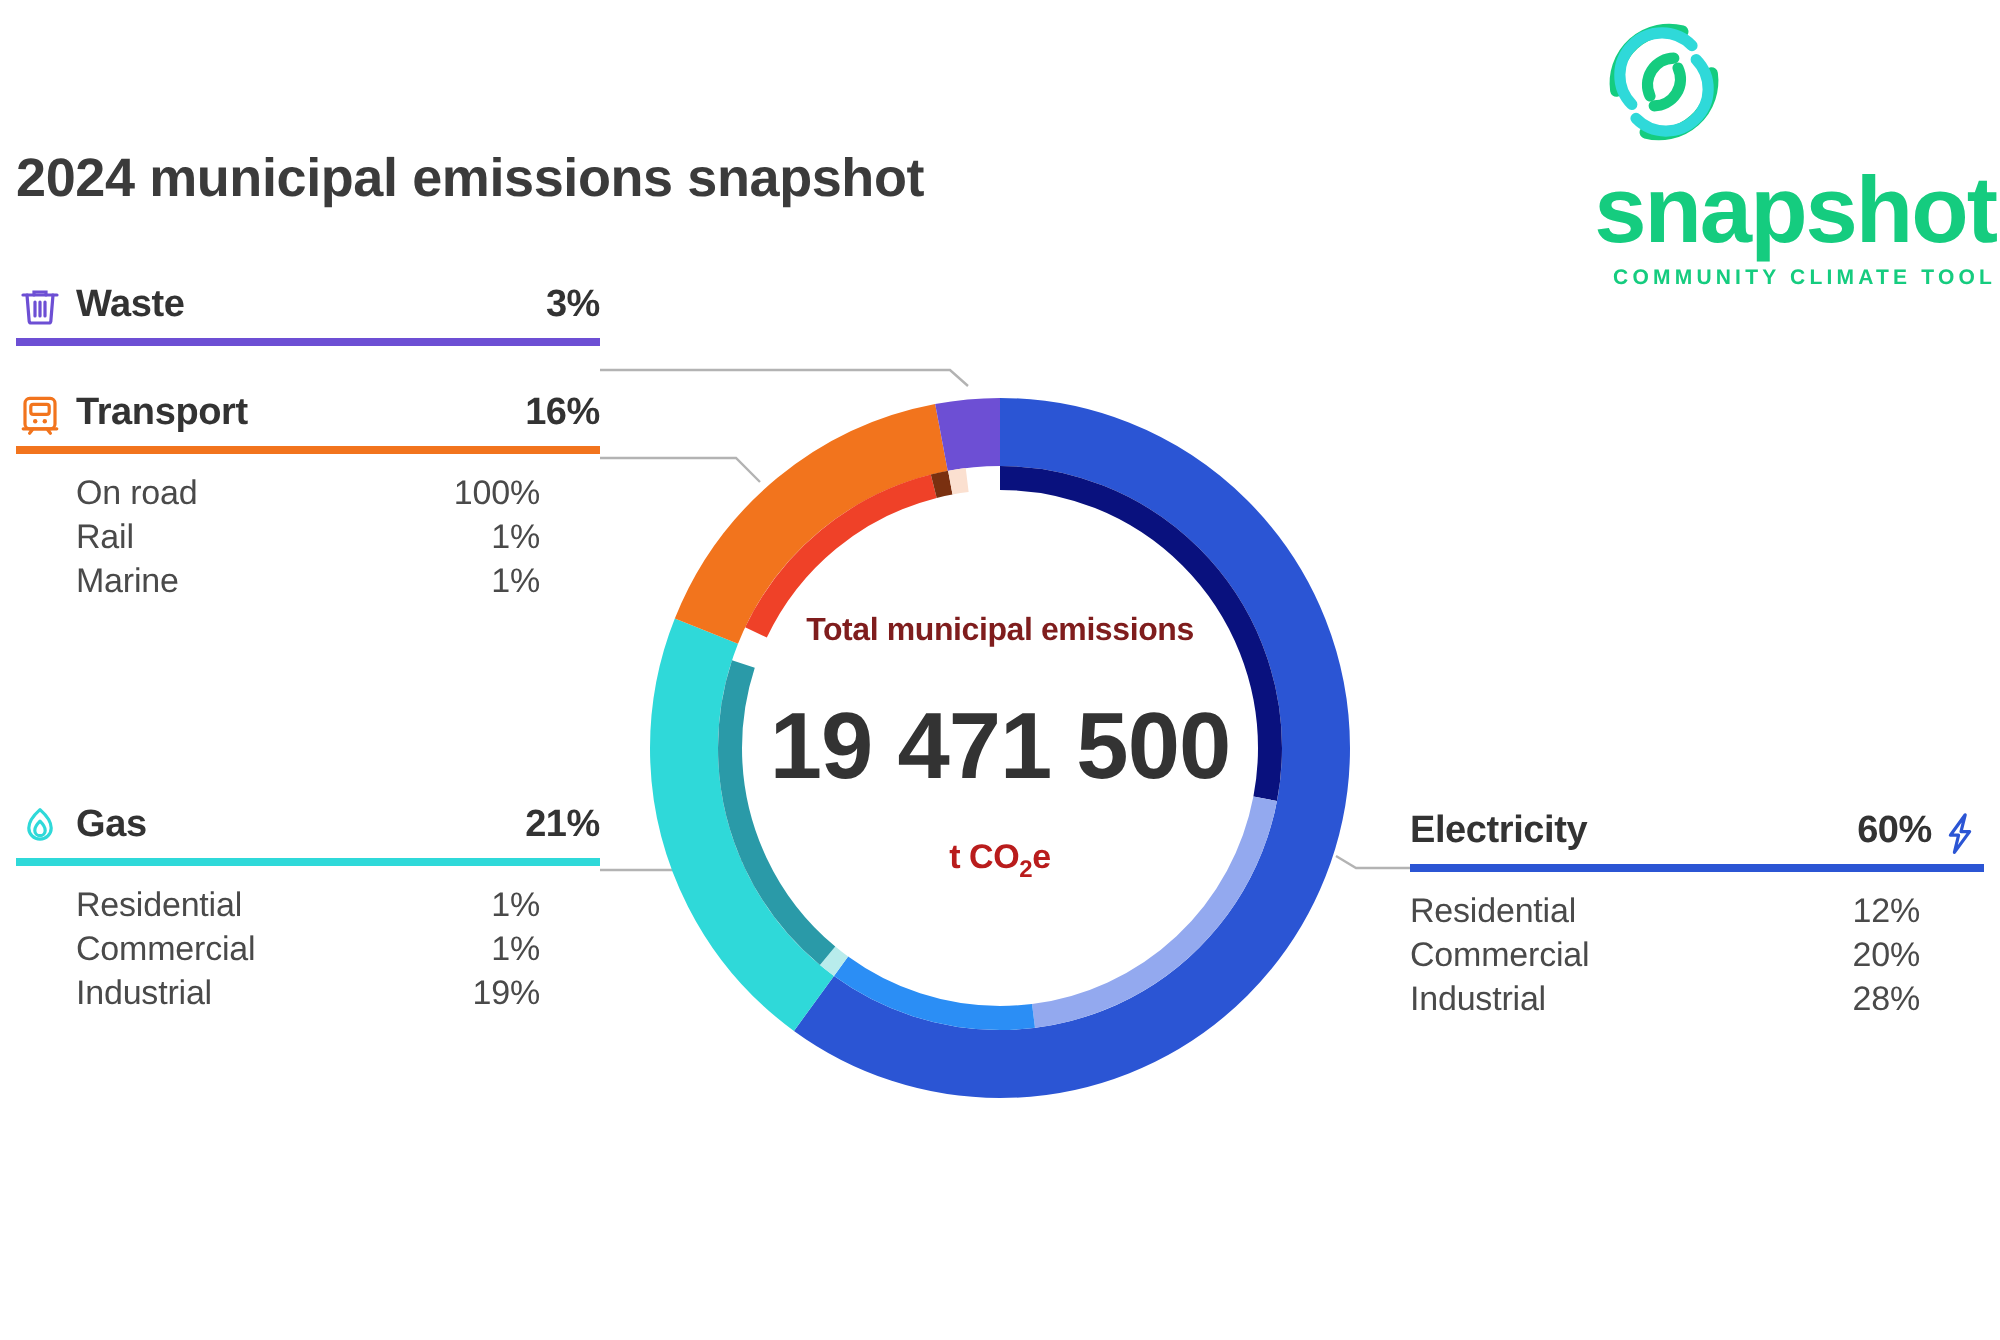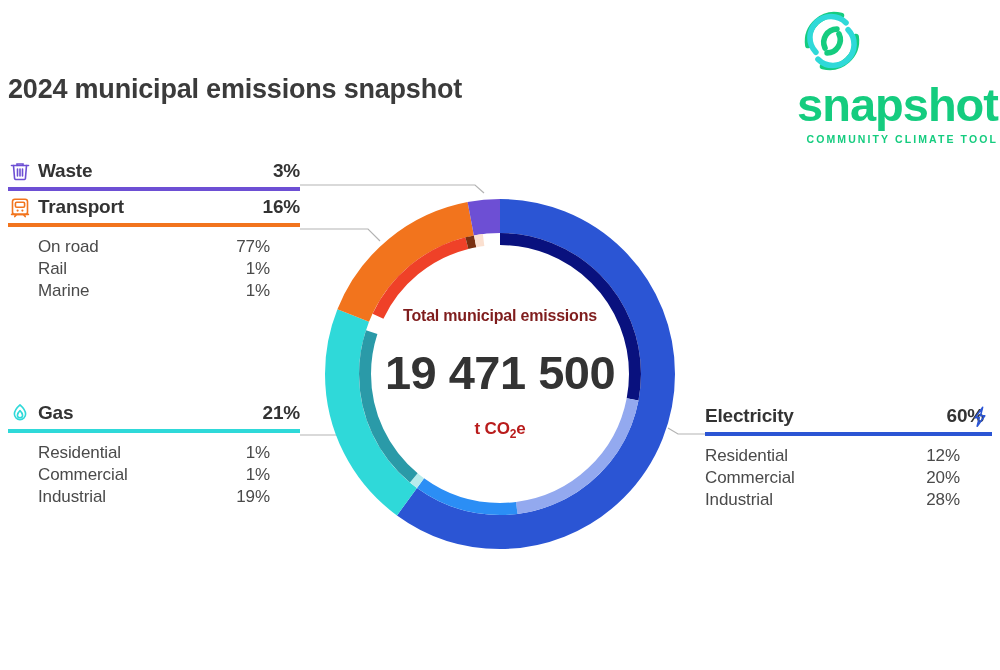--- a/index.html
+++ b/index.html
@@ -42,30 +42,30 @@
   .cat-name{font-size:19px;font-weight:700;color:#333333;letter-spacing:-0.2px;}
   .cat-val{font-size:19px;font-weight:700;color:#333333;margin-left:auto;letter-spacing:-0.2px;}
   .rule{position:relative;height:4px;margin-top:5px;background:#d8d8d8;border-radius:0;}
   .rule > span{position:absolute;left:0;top:0;height:4px;border-radius:0;}
   .rule.right > span{left:auto;right:0;}
   .subrow{display:flex;font-size:17px;color:#4a4a4a;line-height:22px;letter-spacing:-0.1px;}
   .subrow .sv{margin-left:auto;}
   .sublist{margin-top:9px;}
 
   
-  #waste-panel{left:8px;top:160px;width:292px;}
+  #waste-panel{left:8px;top:142px;width:292px;}
   #transport-panel{left:8px;top:196px;width:292px;}
   #transport-panel .sublist{padding-left:30px;width:262px;box-sizing:border-box;}
   #gas-panel{left:8px;top:402px;width:292px;}
   #gas-panel .sublist{padding-left:30px;width:262px;box-sizing:border-box;}
   #waste-panel .cat-name,#transport-panel .cat-name,#gas-panel .cat-name{margin-left:30px;}
 
   
   #electricity-panel{left:705px;top:405px;width:287px;}
-  #electricity-panel .cat-head .cat-val{margin-right:8px;}
+  #electricity-panel .cat-head .cat-val{margin-right:26px;}
   #electricity-panel .cat-icon{right:0;left:auto;}
   #electricity-panel .sublist{padding-right:32px;box-sizing:border-box;}
 
   
   .leaders{position:absolute;left:0;top:0;width:1000px;height:670px;pointer-events:none;}
 
   
   .donut{position:absolute;left:322px;top:196px;width:356px;height:356px;}
   .center{
     position:absolute;left:322px;top:196px;width:356px;height:356px;
@@ -179,21 +179,21 @@
       </svg>
       <span class="cat-name">Transport</span>
       <span class="cat-val">16%</span>
     </div>
     <div class="rule">
         <span style="width:100%;background:#f2741d"></span>
       </div>
     <div class="sublist">
       <div class="subrow">
         <span>On road</span>
-        <span class="sv">77%</span>
+        <span class="sv">100%</span>
       </div>
       <div class="subrow">
         <span>Rail</span>
         <span class="sv">1%</span>
       </div>
       <div class="subrow">
         <span>Marine</span>
         <span class="sv">1%</span>
       </div>
     </div>

